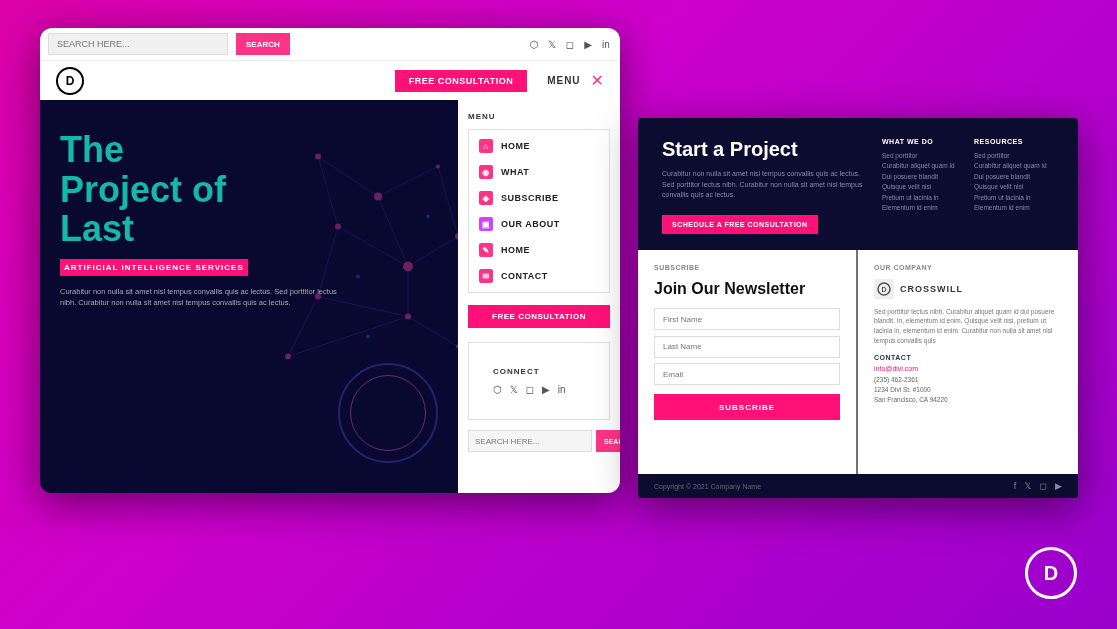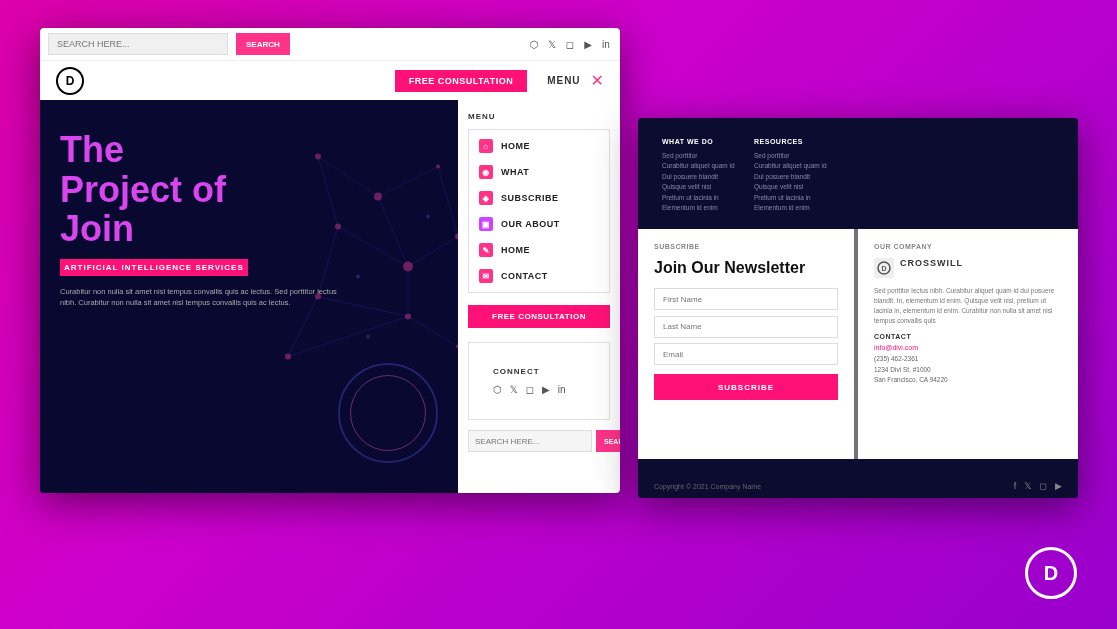--- a/index.html
+++ b/index.html
@@ -14,21 +14,21 @@
     }
 
     
     .left-window {
       position: absolute;
       left: 40px;
       top: 28px;
       width: 580px;
       height: 465px;
       background: #0a0a2e;
-      border-radius: 4px;
+      border-radius: 12px;
       overflow: hidden;
       box-shadow: 0 10px 40px rgba(0,0,0,0.5);
     }
 
     
     .lw-topbar {
       background: #fff;
       height: 32px;
       display: flex;
       align-items: center;
@@ -124,21 +124,21 @@
 
     
     .lw-hero {
       width: 418px;
       background: #080830;
       position: relative;
       overflow: hidden;
       padding: 20px 20px;
     }
     .lw-hero-title {
-      color: #d946ef;
+      color: #14b8a6;
       font-size: 36px;
       font-weight: 900;
       line-height: 1.1;
       position: relative;
       z-index: 2;
       margin-top: 10px;
     }
     .lw-hero-subtitle {
       background: #ff1177;
       color: #fff;
@@ -351,21 +351,21 @@
     .rw-bottom {
       display: flex;
       height: calc(380px - 150px);
     }
 
     
     .rw-subscribe {
       width: 50%;
       background: #fff;
       padding: 14px 16px;
-      border-right: 4px solid #737373;
+      border-right: 2px solid #737373;
     }
     .rw-sub-label {
       font-size: 7px;
       font-weight: bold;
       color: #888;
       letter-spacing: 0.5px;
       margin-bottom: 8px;
     }
     .rw-sub-title {
       font-size: 16px;
@@ -404,21 +404,21 @@
     }
     .rw-company-label {
       font-size: 7px;
       font-weight: bold;
       color: #888;
       letter-spacing: 0.5px;
       margin-bottom: 8px;
     }
     .rw-company-logo {
       display: flex;
-      align-items: flex-start;
+      align-items: center;
       gap: 6px;
       margin-bottom: 8px;
     }
     .rw-company-logo-icon {
       width: 20px;
       height: 20px;
       background: #eee;
       border-radius: 2px;
       display: flex;
       align-items: center;
@@ -572,21 +572,21 @@
           <circle cx="170" cy="100" r="2"></circle>
           <circle cx="110" cy="220" r="2"></circle>
         </g>
       </svg>
 
       <div class="geo-circle"></div>
 
       <div class="lw-hero-title">
         <div>The</div>
         <div>Project of</div>
-        <div>Join</div>
+        <div>Last</div>
       </div>
       <div class="lw-hero-subtitle">ARTIFICIAL INTELLIGENCE SERVICES</div>
       <p class="lw-hero-text">Curabitur non nulla sit amet nisl tempus convallis quis ac lectus. Sed porttitor lectus nibh. Curabitur non nulla sit amet nisl tempus convallis quis ac lectus.</p>
     </div>
 
     <div class="lw-menu-panel">
       <div class="lw-menu-section-title">MENU</div>
       <div class="lw-menu-items">
         <div class="lw-menu-item">
           <div class="lw-menu-item-icon icon-home">⌂</div>
@@ -631,20 +631,25 @@
         <input class="lw-bottom-input" type="text" placeholder="SEARCH HERE..." style="">
         <button class="lw-bottom-search-btn">SEARCH</button>
       </div>
     </div>
   </div>
 </div>
 
 <div class="right-window">
 
   <div class="rw-hero">
+    <div class="rw-hero-left">
+      <div class="rw-title">Start a Project</div>
+      <p class="rw-desc">Curabitur non nulla sit amet nisl tempus convallis quis ac lectus. Sed porttitor lectus nibh. Curabitur non nulla sit amet nisl tempus convallis quis ac lectus.</p>
+      <button class="rw-cta-btn">SCHEDULE A FREE CONSULTATION</button>
+    </div>
     <div class="rw-hero-right">
       <div class="rw-col">
         <div class="rw-col-title">WHAT WE DO</div>
         <div class="rw-col-item">Sed porttitor</div>
         <div class="rw-col-item">Curabitur aliquet quam id</div>
         <div class="rw-col-item">Dui posuere blandit</div>
         <div class="rw-col-item">Quisque velit nisi</div>
         <div class="rw-col-item">Pretium ut lacinia in</div>
         <div class="rw-col-item">Elementum id enim</div>
       </div>

